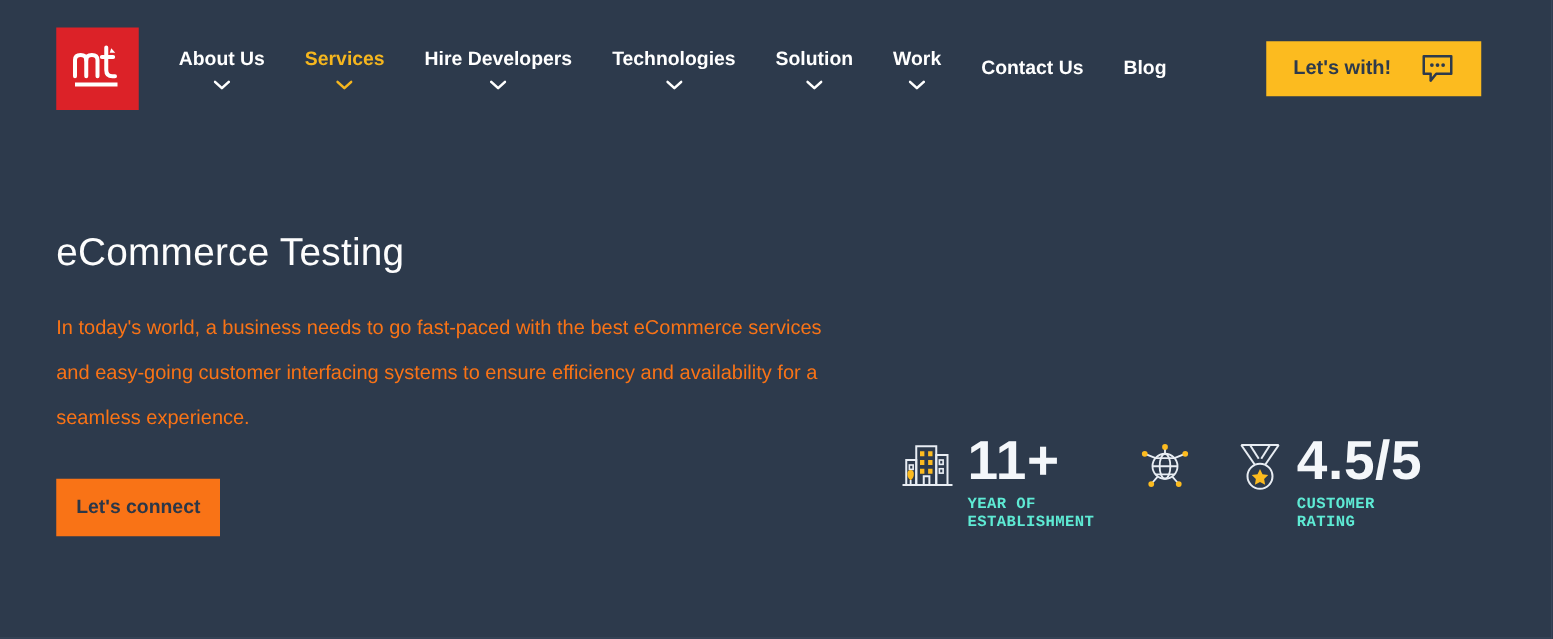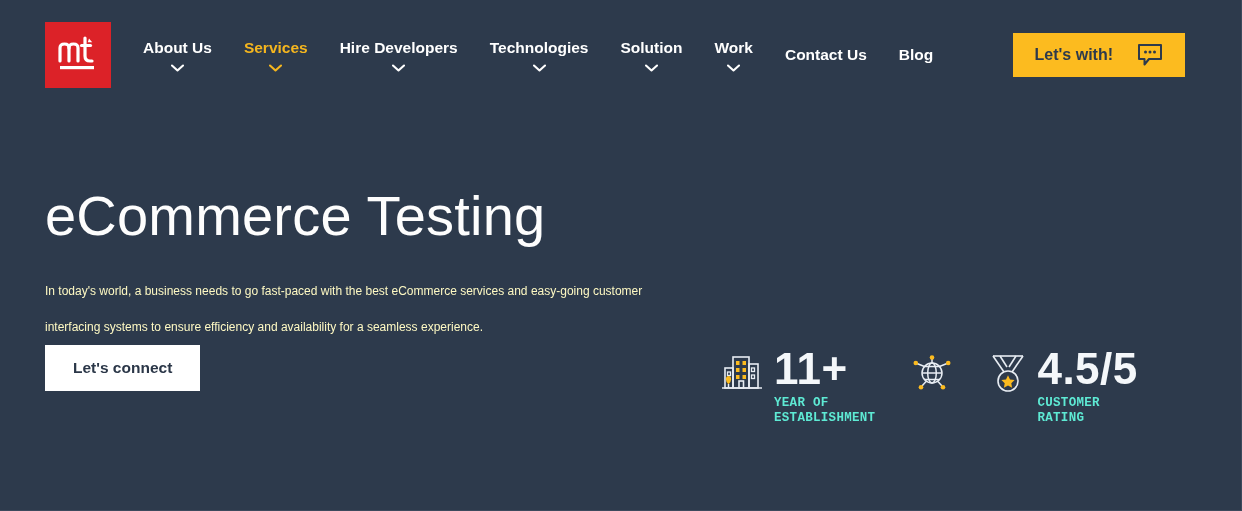--- a/index.html
+++ b/index.html
@@ -68,39 +68,40 @@
   .talk-btn .bubble { line-height:0; }
 
   
   .hero {
     position:absolute;
     left:45px; top:185px;
     width:640px;
   }
   .hero-title {
     color:#fdfdfd;
-    font-size:56px;
+    font-size:31px;
     font-weight:normal;
     letter-spacing:0.2px;
     line-height:1.1;
   }
   .hero-desc {
     margin-top:26px;
-    color:#fef9c3;
-    font-size:12px;
+    color:#f97316;
+    font-size:16px;
     line-height:36px;
     width:620px;
   }
   .connect-btn {
     display:inline-block;
-    background:#ffffff;
+    margin-top:30px;
+    background:#f97316;
     color:#2b3748;
     font-size:15.5px;
     font-weight:bold;
-    padding:14px 28px;
+    padding:14px 16px;
     border:none;
     cursor:pointer;
     font-family:"Liberation Sans", sans-serif;
   }
 
   
   .stats {
     position:absolute;
     left:720px; top:348px;
     display:flex;

